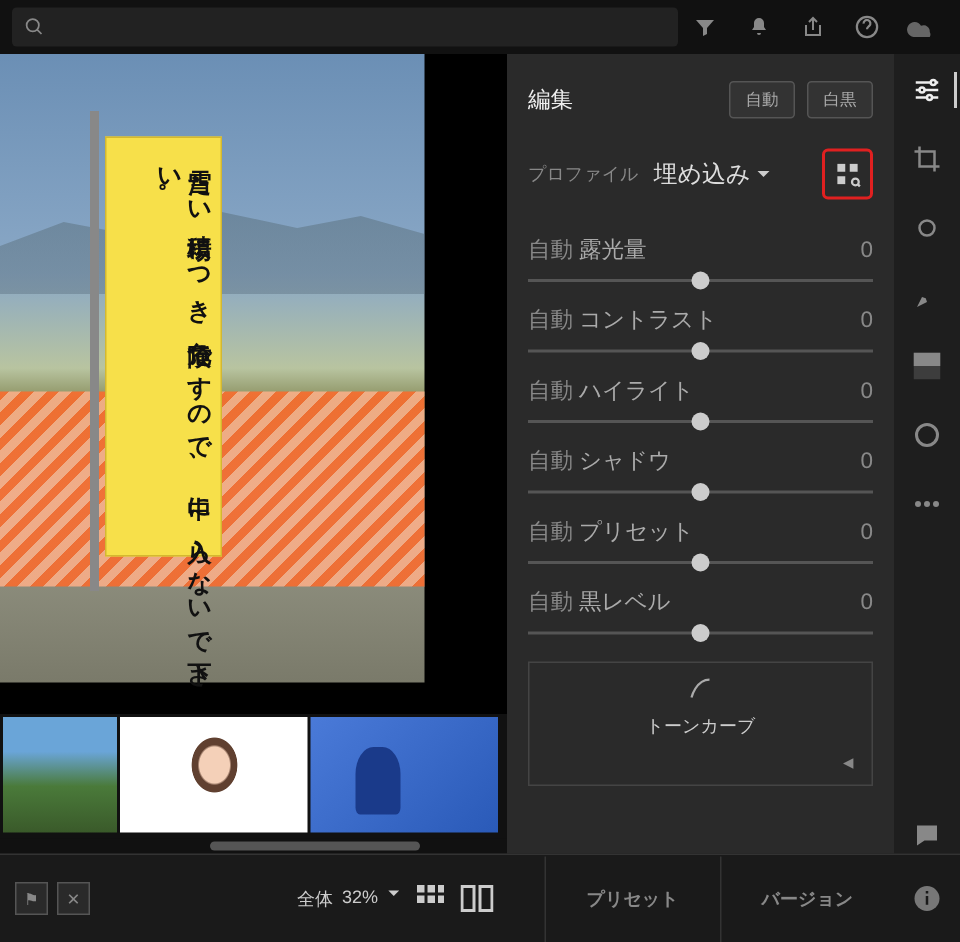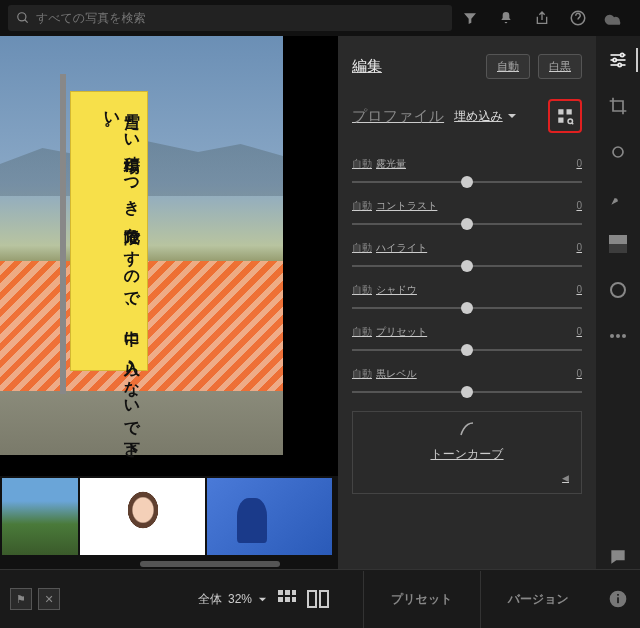--- a/index.html
+++ b/index.html
@@ -21,69 +21,68 @@
   .filmstrip { height:93px; background:#111; display:flex; flex-direction:column;}
   .thumbs { flex:1; display:flex; gap:2px; padding:2px;}
   .thumb { height:77px; background:#333; position:relative;}
   .thumb:nth-child(1){width:76px;background:linear-gradient(180deg,#6aa5d8 30%,#4a7a3a 60%,#3a5a2a);}
   .thumb:nth-child(2){width:125px;background:#fff;}
   .thumb:nth-child(2)::after{content:"";position:absolute;left:38px;top:8px;width:50px;height:60px;background:radial-gradient(ellipse 25px 30px at 50% 40%,#f4d0b8 40%,#604030 45%,#604030 60%,#fff 62%);border-radius:30% 30% 40% 40%;}
   .thumb:nth-child(3){width:125px;background:linear-gradient(135deg,#4a7ad8,#2a5ab8);}
   .thumb:nth-child(3)::after{content:"";position:absolute;left:30px;top:20px;width:30px;height:45px;background:#1a3a8a;border-radius:40% 40% 10% 10%;}
   .scroll-track{height:10px;background:#111;position:relative;}
   .scroll-thumb{position:absolute;left:140px;width:140px;height:6px;top:2px;background:#555;border-radius:3px;}
-  .edit-panel { flex:1; background:#2a2a2a; display:flex; flex-direction:column; overflow:hidden;text-decoration:underline;}
+  .edit-panel { flex:1; background:#2a2a2a; display:flex; flex-direction:column; overflow:hidden;}
   .edit-header { display:flex; align-items:center; justify-content:space-between; padding:18px 14px 14px;}
   .edit-header h2 { font-size:15px; color:#eee; font-weight:500;}
   .hdr-btns { display:flex; gap:8px;}
   .hdr-btn { font-size:11px; color:#aaa; border:1px solid #555; padding:4px 10px; border-radius:3px; background:#333; cursor:pointer;}
   .profile-row { display:flex; align-items:center; padding:6px 14px 18px; gap:10px;}
-  .lbl-sub { font-size:15px; color:#888;}
-  .profile-val { font-size:12px; color:#ddd; display:flex; align-items:center; gap:4px; cursor:pointer;}
+  .lbl-sub { font-size:12px; color:#888;}
+  .profile-val { font-size:16px; color:#ddd; display:flex; align-items:center; gap:4px; cursor:pointer;}
   .browse-box { margin-left:auto; width:34px; height:34px; border:2.5px solid #e02020; border-radius:4px; display:flex; align-items:center; justify-content:center; color:#ccc; cursor:pointer;}
   .section-hdr { display:flex; align-items:center; gap:6px; padding:12px 14px 6px; font-size:13px; color:#ddd; font-weight:600; cursor:pointer;}
   .slider-row { padding:6px 14px 2px;}
-  .slider-labels{ display:flex; justify-content:space-between; align-items:baseline; font-size:10px; color:#888; margin-bottom:2px;}
+  .slider-labels{ display:flex; justify-content:space-between; align-items:baseline; font-size:15px; color:#888; margin-bottom:2px;}
   .slider-labels .auto{color:#888;margin-right:4px;}
   .slider-labels .name{color:#aaa;}
   .slider-labels .val{color:#888;}
   .slider { position:relative; height:18px;}
   .track { position:absolute; left:0; right:0; top:8px; height:2px; background:#555;}
   .knob { position:absolute; top:3px; width:12px; height:12px; background:#ccc; border-radius:50%; transform:translateX(-50%);}
   .tone-row { margin:8px 14px 0; border:1px solid #444; display:flex; align-items:center; padding:10px 12px; gap:10px; font-size:12px; color:#ccc; cursor:pointer;flex-direction:column;}
   .tone-row .tri { margin-left:auto; color:#888; font-size:9px;}
   .right-tools { width:44px; background:#1e1e1e; display:flex; flex-direction:column; align-items:center; padding-top:12px; gap:22px;}
   .tool { width:24px; height:24px; display:flex; align-items:center; justify-content:center; color:#888; cursor:pointer;}
   .tool.active{ color:#eee; }
   .tool.active-bar{position:relative;}
   .tool.active-bar::after{content:"";position:absolute;left:30px;top:0;width:2px;height:24px;background:#ccc;}
   .right-tools .spacer{flex:1;}
   .bottombar { position:absolute; left:0; bottom:0; right:0; height:59px; background:#1a1a1a; border-top:1px solid #333; display:flex; align-items:center;}
   .bottom-left{ width:339px; display:flex; align-items:center; padding:0 10px; gap:10px;}
   .flag-btns{display:flex;gap:6px;}
   .flag{width:22px;height:22px;border:1px solid #555;display:flex;align-items:center;justify-content:center;font-size:11px;color:#888;background:#2a2a2a;cursor:pointer;}
-  .zoom{display:flex;align-items:center;gap:6px;font-size:12px;color:#ccc;}
+  .zoom{display:flex;gap:6px;font-size:12px;color:#ccc;}
   .grid-btn,.compare-btn{color:#ccc;cursor:pointer;display:flex;align-items:center;justify-content:center;}
   .bottom-mid{flex:1;display:flex;padding-left:24px;}
   .tab-btn{flex:1;text-align:center;font-size:12px;color:#888;padding:20px 0;font-weight:600;cursor:pointer;border-left:1px solid #333;}
   .bottom-right{width:44px;display:flex;align-items:center;justify-content:center;color:#888;}
   svg{display:block;}
 </style>
 </head>
 <body>
 
 <div class="topbar">
   <div class="search-wrap">
     <span>
       <svg width="14" height="14" viewBox="0 0 24 24" fill="none" stroke="#888" stroke-width="2">
           <circle cx="10" cy="10" r="7"></circle>
           <line x1="20" y1="20" x2="15" y2="15"></line>
         </svg>
     </span>
-    <input placeholder="すべての写真を検索" style="">
   </div>
   <div class="top-icons">
     <span>
         <svg width="16" height="16" viewBox="0 0 24 24" fill="#888">
           <path d="M3 5h18l-7 8v6l-4 2v-8z"></path>
         </svg>
       </span>
     <span>
         <svg width="16" height="16" viewBox="0 0 24 24" fill="#888">
           <path d="M12 3a5 5 0 00-5 5v4l-2 3h14l-2-3V8a5 5 0 00-5-5zM10 18a2 2 0 104 0"></path>

